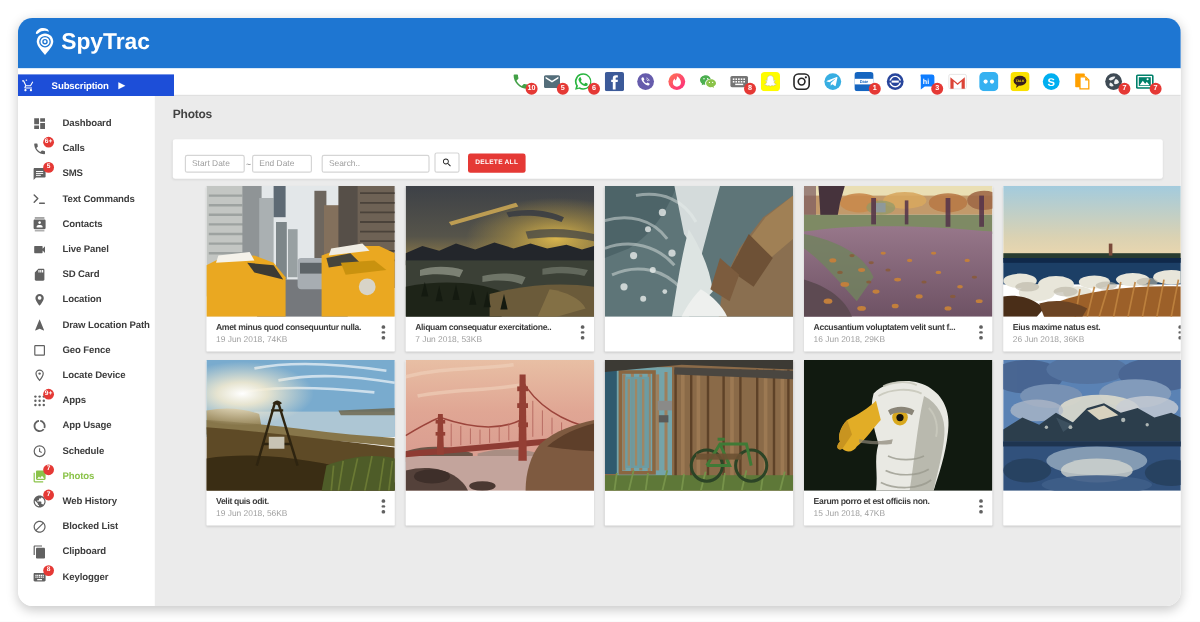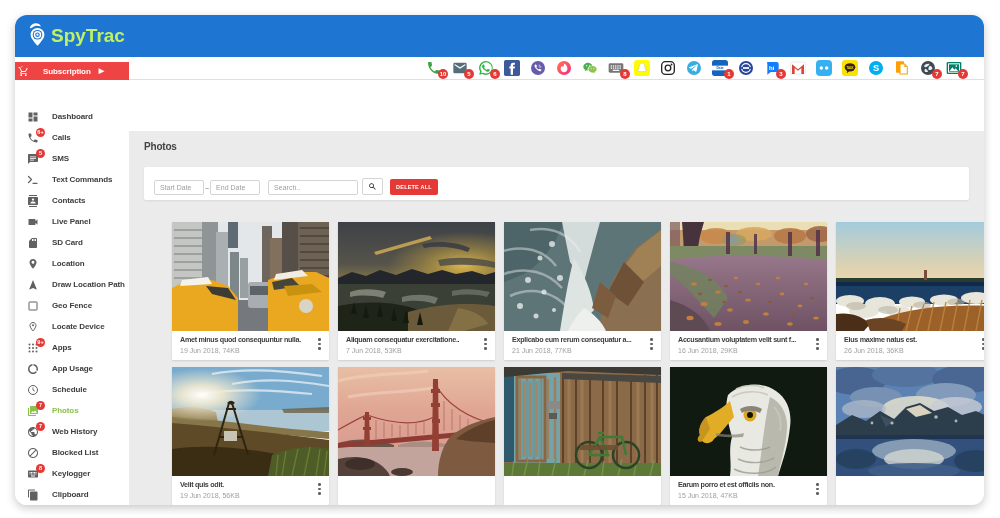--- a/index.html
+++ b/index.html
@@ -1,49 +1,49 @@
 <!DOCTYPE html>
 <html><head>
 <meta charset="utf-8">
 <style>
 * { margin:0; padding:0; box-sizing:border-box; }
 html,body { width:1000px; height:518px; background:#fff; font-family:"Liberation Sans", sans-serif; }
 .app { position:absolute; left:15px; top:15px; width:969px; height:490px; border-radius:12px; overflow:hidden; box-shadow:0 3px 10px rgba(0,0,0,0.22); background:#fff; }
 .header { height:42px; background:#1e76d2; display:flex; align-items:center; padding-left:14px; }
 .logo { display:flex; align-items:center; }
 .logo svg { width:17px; height:28px; }
-.logo-text { color:#bef264; font-size:19px; font-weight:bold; margin-left:5px; letter-spacing:0; }
+.logo-text { color:#ffffff; font-size:19px; font-weight:bold; margin-left:5px; letter-spacing:0; }
 .topbar { height:23px; display:flex; background:#fff; }
-.sub { width:114px; margin-top:5px; height:18px; background:#ef4444; display:flex; align-items:center; color:#fff; }
+.sub { width:130px; margin-top:5px; height:18px; background:#1d4ed8; display:flex; align-items:center; color:#fff; }
 .sub svg { width:11px; height:11px; margin-left:3px; }
 .sub span { font-size:8px; font-weight:bold; margin-left:14px; letter-spacing:-0.1px; }
 .sub .arr { margin-left:8px; font-size:7px; }
 .iconrow { flex:1; display:flex; align-items:center; justify-content:flex-end; padding-right:22px; border-bottom:1px solid #e0e0e0; }
 .ticon { position:relative; width:16px; height:16px; margin-left:10px; flex:none; }
 .ticon svg { width:16px; height:16px; display:block; }
 .tbadge { position:absolute; right:-6px; bottom:-3px; min-width:10px; height:10px; background:#e53935; border-radius:6px; color:#fff; font-size:6px; font-weight:bold; display:flex; align-items:center; justify-content:center; padding:0 1px; }
-.main { display:flex; height:425px;align-items:flex-end; }
+.main { display:flex; height:425px; }
 .sidebar { width:114px; background:#fff; padding-top:12px; }
 .mi { height:21px; display:flex; align-items:center; }
 .mi .ic { position:relative; width:12px; height:12px; margin-left:12px; flex:none; }
 .mi .ic svg { width:12px; height:12px; display:block; }
 .mi .txt { font-size:8px; letter-spacing:-0.1px; font-weight:bold; color:#3d3d3d; margin-left:13px; white-space:nowrap; }
 .mi.active .txt { color:#8bc34a; }
 .sbadge { position:absolute; right:-6px; top:-4px; min-width:9px; height:9px; background:#e53935; border-radius:5px; color:#fff; font-size:5.5px; font-weight:bold; display:flex; align-items:center; justify-content:center; padding:0 1px; }
 .content { flex:1; background:#ebebeb; padding:10px 15px 0 15px; overflow:hidden; }
 h1.pt { font-size:10px; letter-spacing:-0.2px; font-weight:bold; color:#424242; }
 .filter { margin-top:15px; height:33px; background:#fff; border-radius:2px; box-shadow:0 1px 2px rgba(0,0,0,0.08); display:flex; align-items:flex-end; padding-bottom:5px; padding-left:10px; }
 .inp { flex:none; height:15px; border:1px solid #d5d5d5; border-radius:2px; font-size:7px; color:#9e9e9e; display:flex; align-items:center; padding-left:5px; background:#fff; }
 .inp.date { width:50px; }
 .inp.search { width:90px; margin-left:8px; }
 .tilde { font-size:7px; color:#757575; margin:0 1px 3px 1px; }
 .sbtn { flex:none; width:21px; height:17px; border:1px solid #d5d5d5; border-radius:2px; background:#fff; margin-left:4px; display:flex; align-items:center; justify-content:center; }
 .sbtn svg { width:9px; height:9px; }
 .delbtn { flex:none; margin-left:7px; height:16px; background:#e53935; color:#fff; font-size:5.5px; font-weight:bold; border-radius:2px; display:flex; align-items:center; padding:0 6px; letter-spacing:0.2px; }
-.grid { margin-top:22px; display:grid; grid-template-columns:repeat(5, 157px); grid-column-gap:9px; grid-row-gap:7px;padding-left:28px; }
+.grid { margin-top:6px; display:grid; grid-template-columns:repeat(5, 157px); grid-column-gap:9px; grid-row-gap:7px;padding-left:28px; }
 .card { width:157px; height:138px; background:#fff; border-radius:1px; box-shadow:0 1px 2px rgba(0,0,0,0.12); }
 .card .img { width:157px; height:109px; display:block; }
 .card .img svg { width:157px; height:109px; display:block; }
 .cf { padding:4px 8px 0 8px; position:relative; }
 .cf .t { font-size:7.2px; letter-spacing:-0.3px; font-weight:bold; color:#3d3d3d; white-space:nowrap; overflow:hidden; margin-right:10px; }
 .cf .d { font-size:7px; color:#9e9e9e; margin-top:3px; }
 .dots { position:absolute; right:8px; top:7px; width:3px; }
 .dots i { display:block; width:2.5px; height:2.5px; border-radius:50%; background:#616161; margin-bottom:2px; }
 </style>
 </head>
@@ -401,33 +401,33 @@
           <span class="ic">
             <svg viewBox="0 0 24 24">
               <path fill="#616161" d="M12 2C6.48 2 2 6.48 2 12s4.48 10 10 10 10-4.48 10-10S17.52 2 12 2zM4 12c0-4.42 3.58-8 8-8 1.85 0 3.55.63 4.9 1.69L5.69 16.9C4.63 15.55 4 13.85 4 12zm8 8c-1.85 0-3.55-.63-4.9-1.69L18.31 7.1C19.37 8.45 20 10.15 20 12c0 4.42-3.58 8-8 8z"></path>
             </svg>
           </span>
           <span class="txt">Blocked List</span>
         </div>
         <div class="mi">
           <span class="ic">
             <svg viewBox="0 0 24 24">
+              <path fill="#616161" d="M16 1H4c-1.1 0-2 .9-2 2v14h2V3h12V1zm3 4H8c-1.1 0-2 .9-2 2v14c0 1.1.9 2 2 2h11c1.1 0 2-.9 2-2V7c0-1.1-.9-2-2-2z"></path>
+            </svg>
+          </span>
+          <span class="txt">Clipboard</span>
+        </div>
+        <div class="mi">
+          <span class="ic">
+            <svg viewBox="0 0 24 24">
               <path fill="#616161" d="M20 5H4c-1.1 0-2 .9-2 2v10c0 1.1.9 2 2 2h16c1.1 0 2-.9 2-2V7c0-1.1-.9-2-2-2zm-9 3h2v2h-2V8zm0 3h2v2h-2v-2zM8 8h2v2H8V8zm0 3h2v2H8v-2zm-1 2H5v-2h2v2zm0-3H5V8h2v2zm9 7H8v-2h8v2zm0-4h-2v-2h2v2zm0-3h-2V8h2v2zm3 3h-2v-2h2v2zm0-3h-2V8h2v2z"></path>
             </svg>
             <span class="sbadge">8</span>
           </span>
           <span class="txt">Keylogger</span>
-        </div>
-        <div class="mi">
-          <span class="ic">
-            <svg viewBox="0 0 24 24">
-              <path fill="#616161" d="M16 1H4c-1.1 0-2 .9-2 2v14h2V3h12V1zm3 4H8c-1.1 0-2 .9-2 2v14c0 1.1.9 2 2 2h11c1.1 0 2-.9 2-2V7c0-1.1-.9-2-2-2z"></path>
-            </svg>
-          </span>
-          <span class="txt">Clipboard</span>
         </div>
       </div>
     <div class="content">
       <h1 class="pt">Photos</h1>
       <div class="filter">
         <div class="inp date">Start Date</div>
         <span class="tilde">~</span>
         <div class="inp date">End Date</div>
         <div class="inp search">Search..</div>
         <div class="sbtn">
@@ -565,29 +565,20 @@
                   <circle cx="36" cy="36" r="2.5"></circle>
                   <circle cx="24" cy="58" r="3"></circle>
                   <circle cx="40" cy="70" r="2.5"></circle>
                   <circle cx="56" cy="56" r="3"></circle>
                   <circle cx="16" cy="84" r="3"></circle>
                   <circle cx="32" cy="94" r="2.5"></circle>
                   <circle cx="50" cy="88" r="2"></circle>
                 </g>
 </svg>
             </div>
-            <div class="cf">
-              <div class="t">Explicabo eum rerum consequatur a...</div>
-              <div class="d">21 Jun 2018, 77KB</div>
-              <div class="dots">
-                <i></i>
-                <i></i>
-                <i></i>
-              </div>
-            </div>
           </div>
           <div class="card">
             <div class="img">
               <svg viewBox="0 0 157 109" preserveAspectRatio="none">
 <defs>
                   <linearGradient id="p4p" x1="0" y1="0" x2="0" y2="1">
                     <stop offset="0" stop-color="#97778a"></stop>
                     <stop offset="1" stop-color="#6e5264"></stop>
                   </linearGradient>
                 </defs>

